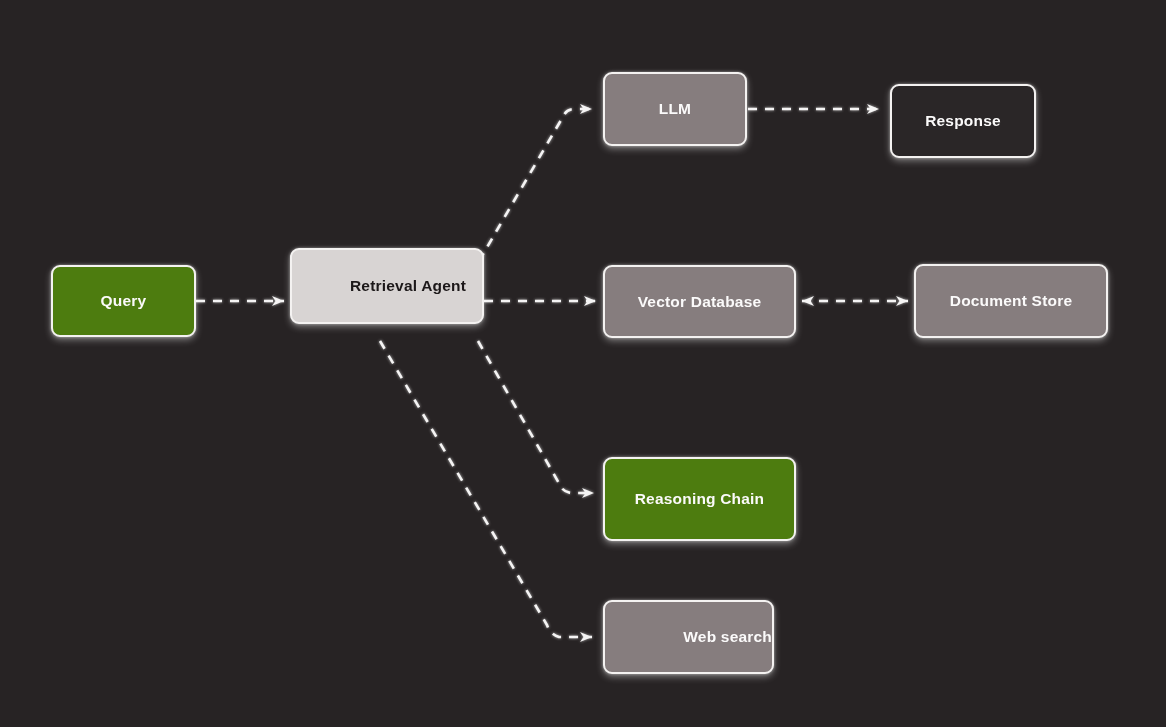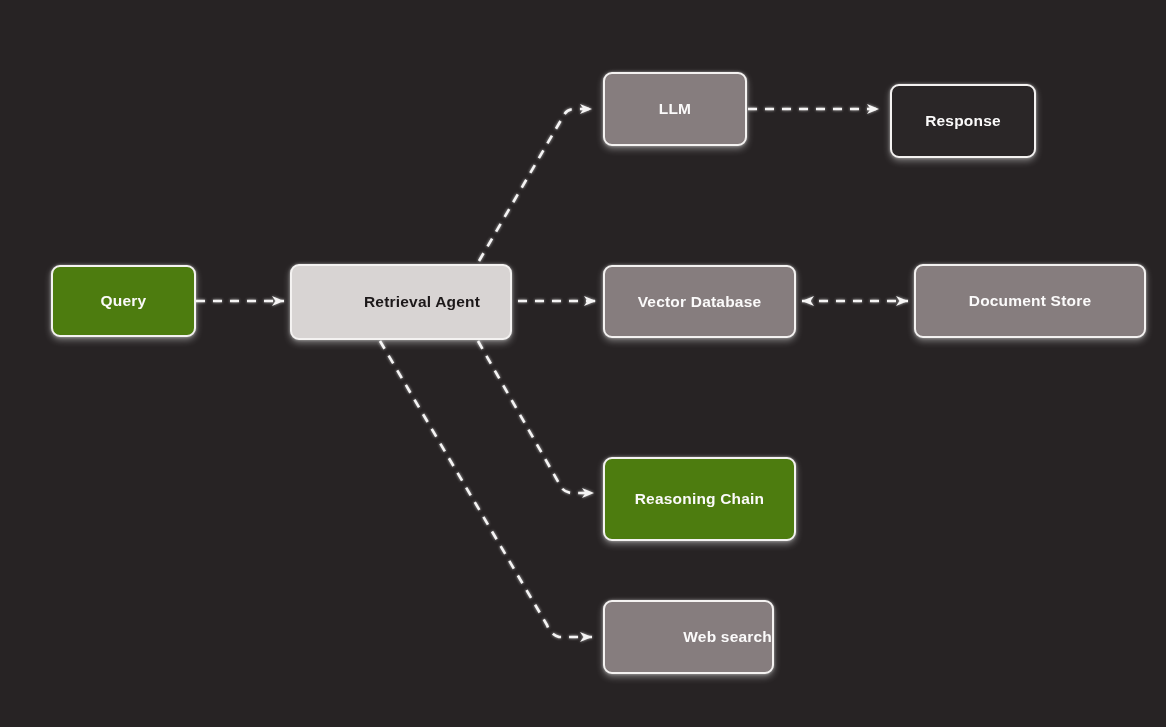--- a/index.html
+++ b/index.html
@@ -43,25 +43,25 @@
     letter-spacing: 0.2px;
     box-shadow: 0 0 3px rgba(255,255,255,0.45), 0 3px 7px rgba(255,255,255,0.38);
     cursor: default;
   }
   .node.dark  { background: #4d7c0f; color: #fbfafa; text-align: center; }
   .node.light { background: #d8d4d3; color: #1c1819; }
   .node.gray  { background: #867d7e; color: #fbfafa; }
   .node.outline { background: #2a2627; color: #fbfafa; }
 
   #n-query    { left: 51px;  top: 265px; width: 145px; height: 72px; }
-  #n-agent    { left: 290px; top: 264px; width: 222px; height: 76px; padding-left: 42px; }
+  #n-agent    { left: 290px; top: 248px; width: 194px; height: 76px; padding-left: 42px; }
   #n-llm      { left: 603px; top: 72px;  width: 144px; height: 74px; }
   #n-response { left: 890px; top: 84px;  width: 146px; height: 74px; }
   #n-vdb      { left: 603px; top: 265px; width: 193px; height: 73px; }
-  #n-docstore { left: 914px; top: 264px; width: 232px; height: 74px; }
+  #n-docstore { left: 914px; top: 264px; width: 194px; height: 74px; }
   #n-reason   { left: 603px; top: 457px; width: 193px; height: 84px; }
   #n-web      { left: 603px; top: 600px; width: 171px; height: 74px; justify-content: flex-end; }
 </style>
 </head>
 <body>
 
 <div class="canvas">
 
   <svg class="edges" viewBox="0 0 1166 727" xmlns="http://www.w3.org/2000/svg">
     <defs>

